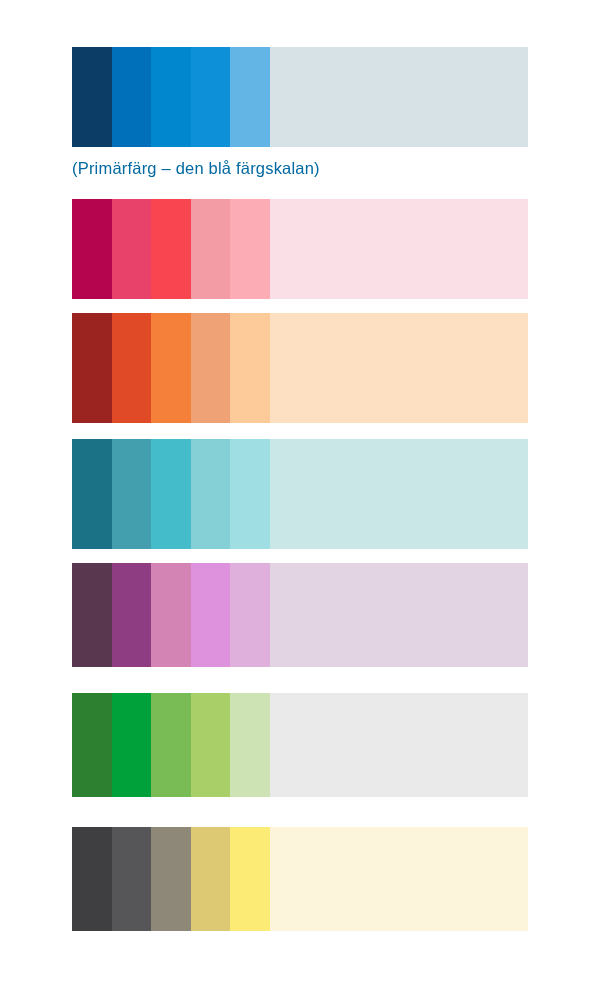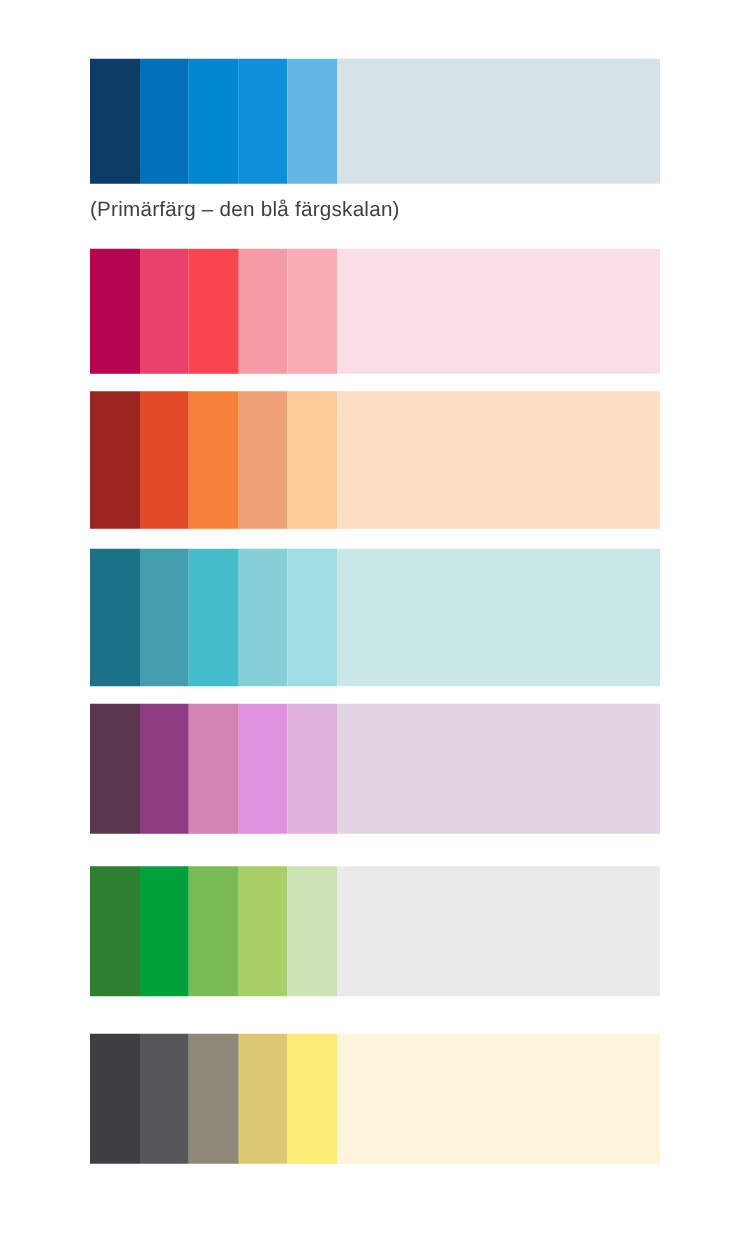--- a/index.html
+++ b/index.html
@@ -54,21 +54,21 @@
 
   <div class="swatch-row" style="top:47px; height:100px;">
     <div class="swatch step" style="background:#0b3d66;"></div>
     <div class="swatch step" style="background:#0070ba;"></div>
     <div class="swatch step" style="background:#0087ce;"></div>
     <div class="swatch step" style="background:#0e90d8;"></div>
     <div class="swatch step" style="background:#62b5e5;"></div>
     <div class="swatch tint" style="background:#d7e2e7;"></div>
   </div>
 
-  <div class="scale-caption" style="top: 158px; color: #404040;">(Primärfärg – den blå färgskalan)</div>
+  <div class="scale-caption" style="top: 158px; color: #0369a1;">(Primärfärg – den blå färgskalan)</div>
 
   <div class="swatch-row" style="top:199px; height:100px;">
     <div class="swatch step" style="background:#b5054f;"></div>
     <div class="swatch step" style="background:#e8426a;"></div>
     <div class="swatch step" style="background:#f9454f;"></div>
     <div class="swatch step" style="background:#f49ca6;"></div>
     <div class="swatch step" style="background:#fcacb5;"></div>
     <div class="swatch tint" style="background:#fbdfe6;"></div>
   </div>
 

